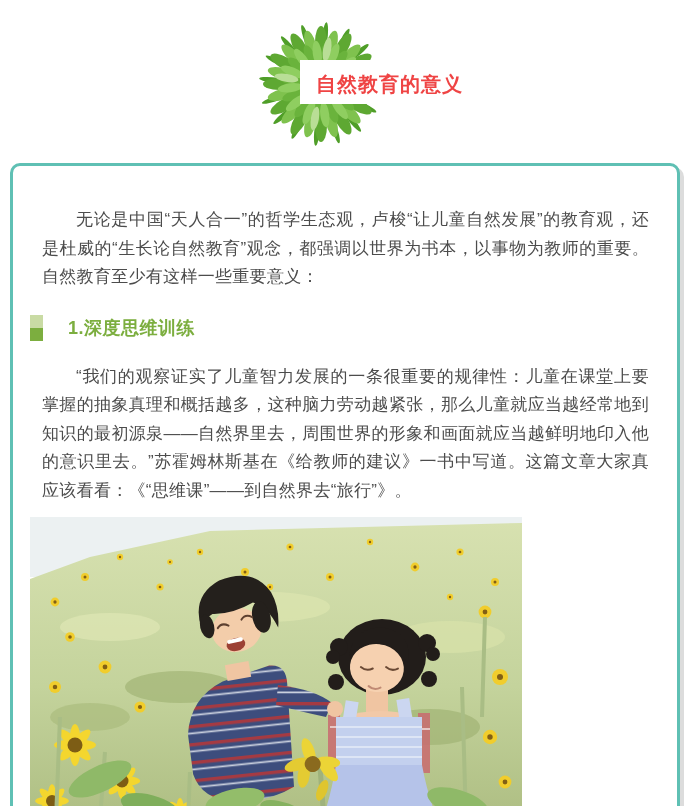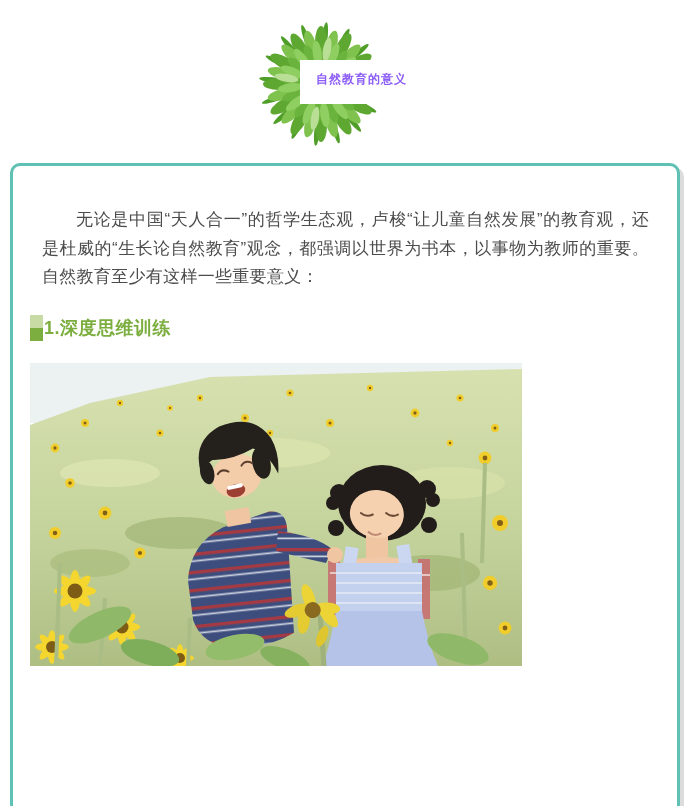--- a/index.html
+++ b/index.html
@@ -9,22 +9,22 @@
     background: #ffffff;
     font-family: "Liberation Sans", "DejaVu Sans", sans-serif;
   }
   .page { position: relative; width: 700px; height: 806px; background:#fff; }
 
   
   .header { position: relative; height: 163px; }
   .wreath-svg { position: absolute; left: 0; top: 0; }
   .page-title {
     position: absolute; left: 316px; top: 71px;
-    font-size: 12px; font-weight: bold; letter-spacing: 1px;
-    color: #8b5cf6; white-space: nowrap;
+    font-size: 20px; font-weight: bold; letter-spacing: 1px;
+    color: #ef4444; white-space: nowrap;
   }
 
   
   .content-box {
     position: absolute; top: 163px; left: 10px;
     width: 670px; height: 700px;
     box-sizing: border-box;
     background: #fff;
     border: 3px solid #5fc0b4;
     border-radius: 10px;
@@ -33,21 +33,21 @@
   }
   .para {
     margin: 12px;
     font-size: 17px; line-height: 28.5px;
     color: #4c4c4c;
     text-indent: 2em;
     text-align: justify;
     letter-spacing: 0.3px;
   }
   .section-heading {
-    display: flex; align-items: center; gap: 1px;
+    display: flex; align-items: center; gap: 25px;
     margin: 23px 0 22px 0;
   }
   .bullet { width: 13px; height: 26px; flex: 0 0 13px; }
   .bullet .half-top { width: 13px; height: 13px; background: #c9dba4; }
   .bullet .half-bottom { width: 13px; height: 13px; background: #7cae3f; }
   .heading-text {
     margin: 0; font-size: 18px; font-weight: bold; color: #7cae3f;
     letter-spacing: 0.5px;
   }
   .body-para { margin-top: 0; }
@@ -149,20 +149,21 @@
     <p class="para">无论是中国“天人合一”的哲学生态观，卢梭“让儿童自然发展”的教育观，还是杜威的“生长论自然教育”观念，都强调以世界为书本，以事物为教师的重要。自然教育至少有这样一些重要意义：</p>
 
     <div class="section-heading">
       <div class="bullet">
         <div class="half-top"></div>
         <div class="half-bottom"></div>
       </div>
       <h2 class="heading-text">1.深度思维训练</h2>
     </div>
 
+    <p class="para body-para">“我们的观察证实了儿童智力发展的一条很重要的规律性：儿童在课堂上要掌握的抽象真理和概括越多，这种脑力劳动越紧张，那么儿童就应当越经常地到知识的最初源泉——自然界里去，周围世界的形象和画面就应当越鲜明地印入他的意识里去。”苏霍姆林斯基在《给教师的建议》一书中写道。这篇文章大家真应该看看：《“思维课”——到自然界去“旅行”》。</p>
 
     <div class="photo-wrap">
       <svg width="492" height="303" viewBox="0 0 492 303" aria-hidden="true">
         <defs>
           <linearGradient id="fieldG" x1="0" y1="0" x2="0" y2="1">
             <stop offset="0" stop-color="#d7e1b0"></stop>
             <stop offset="0.55" stop-color="#c4d39c"></stop>
             <stop offset="1" stop-color="#aebe83"></stop>
           </linearGradient>
           <pattern id="shirtStripes" width="12" height="18" patternUnits="userSpaceOnUse">

